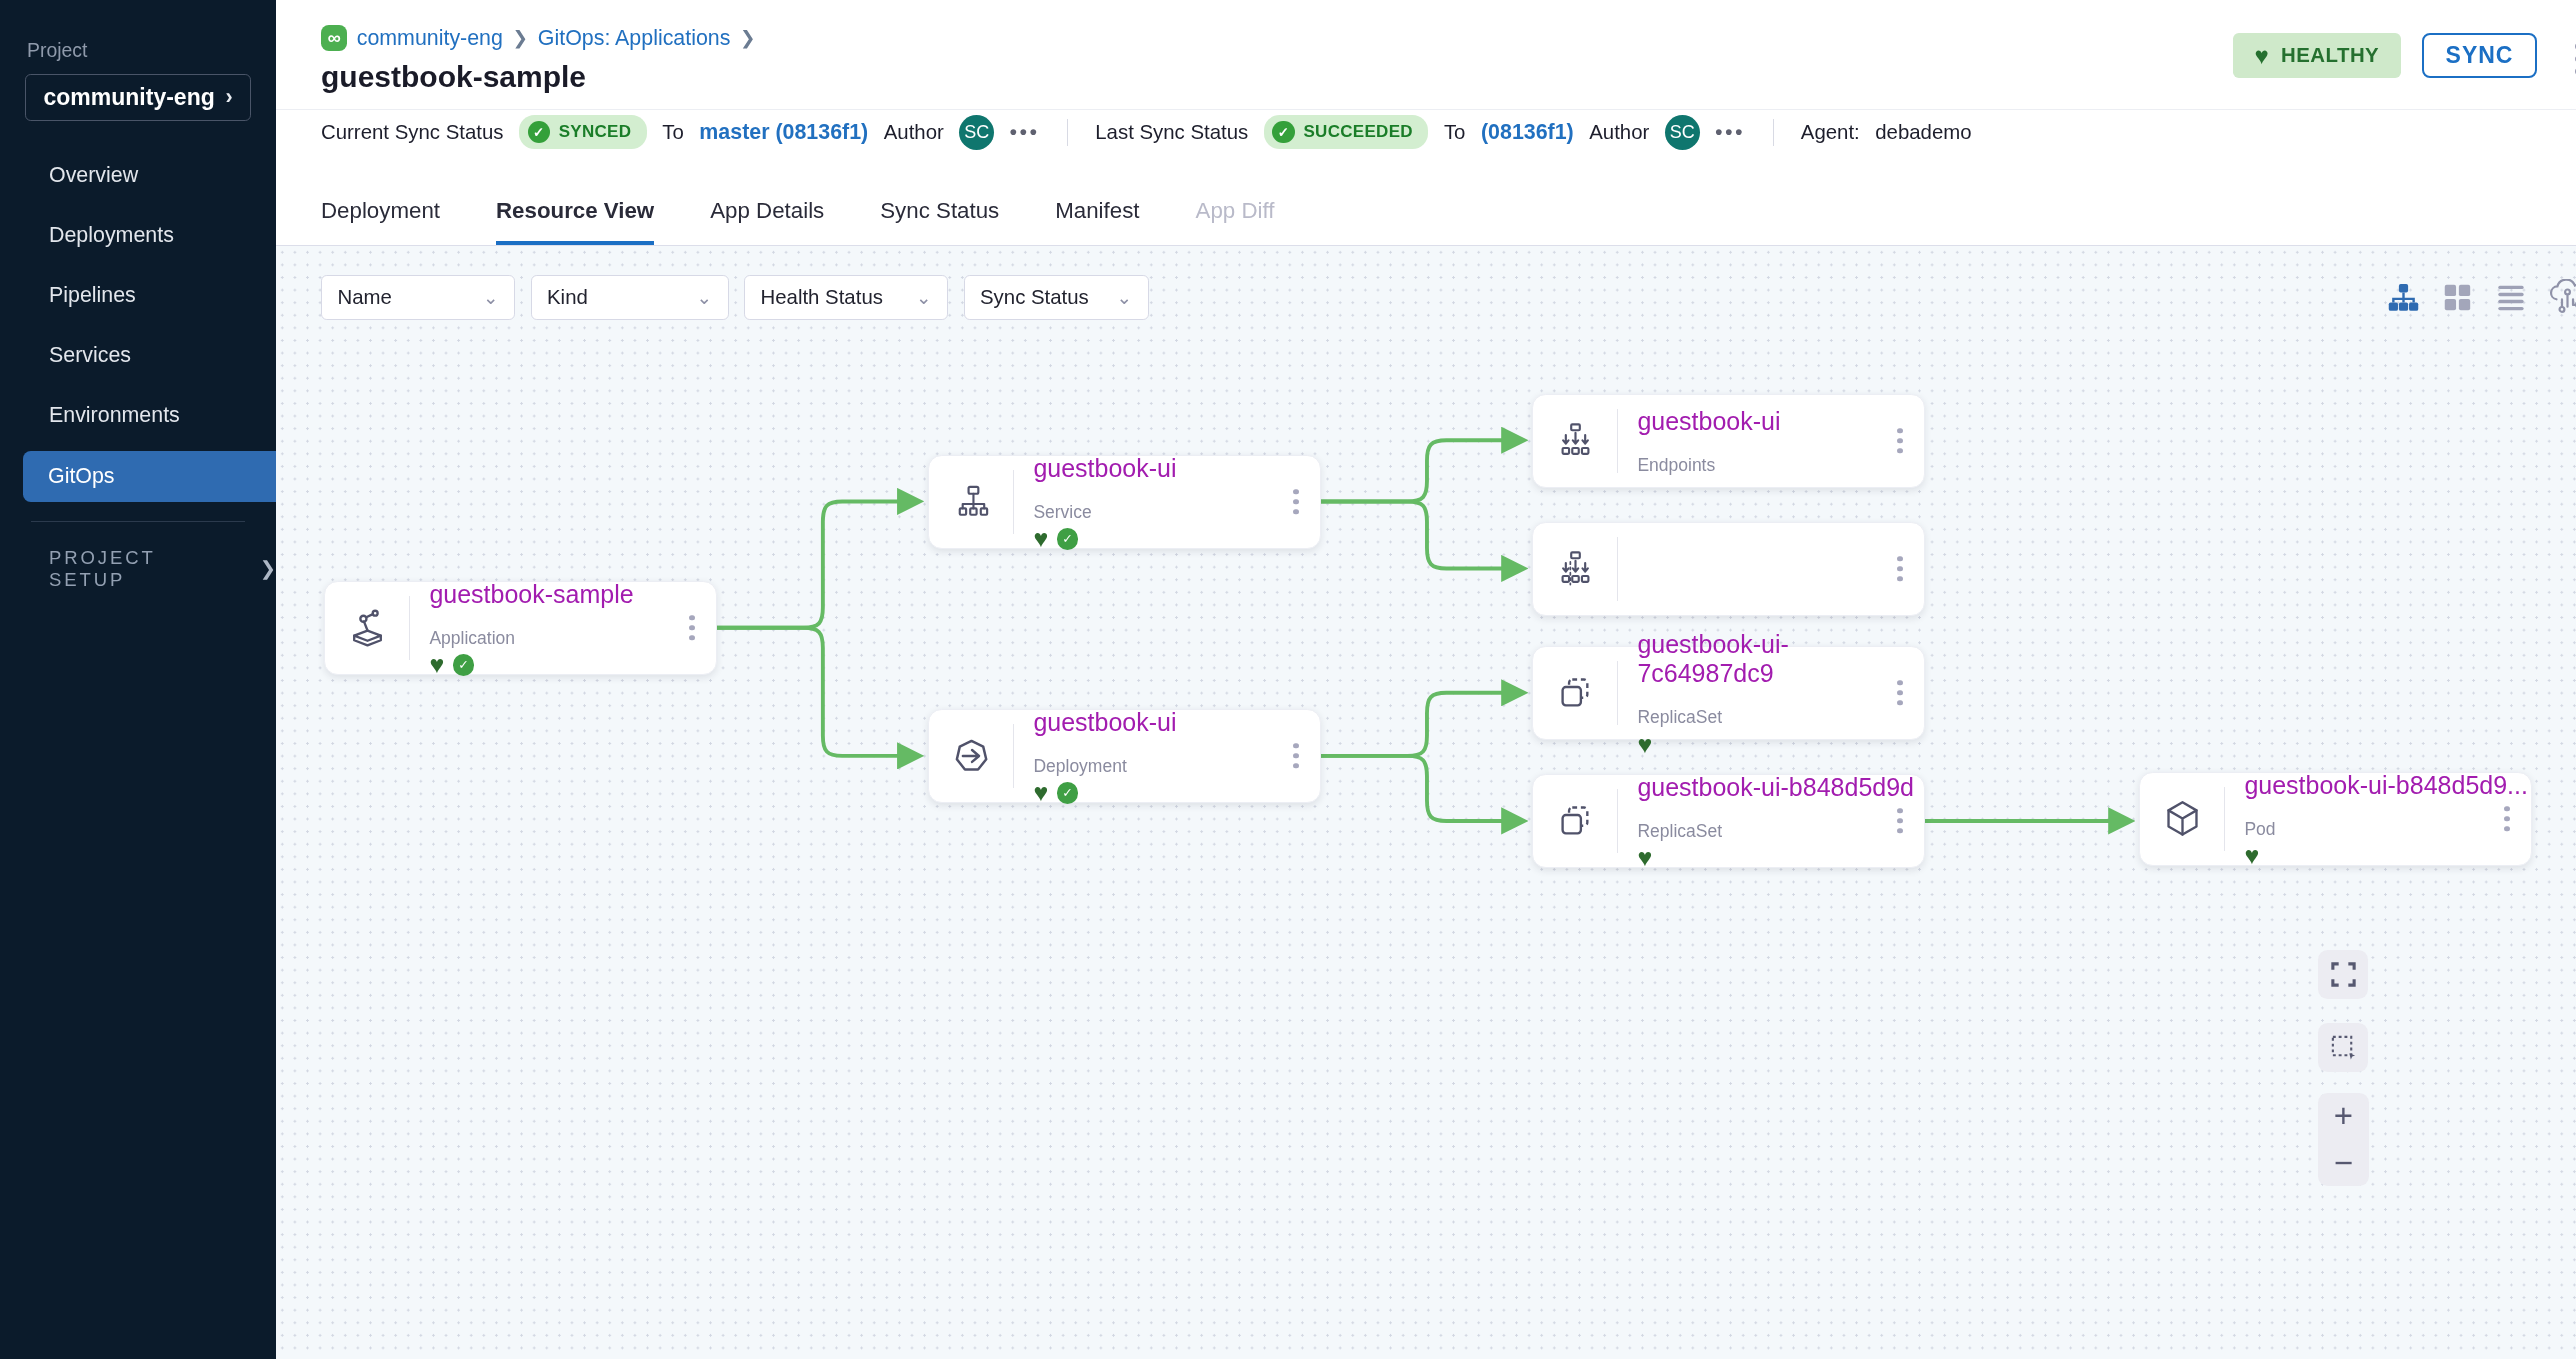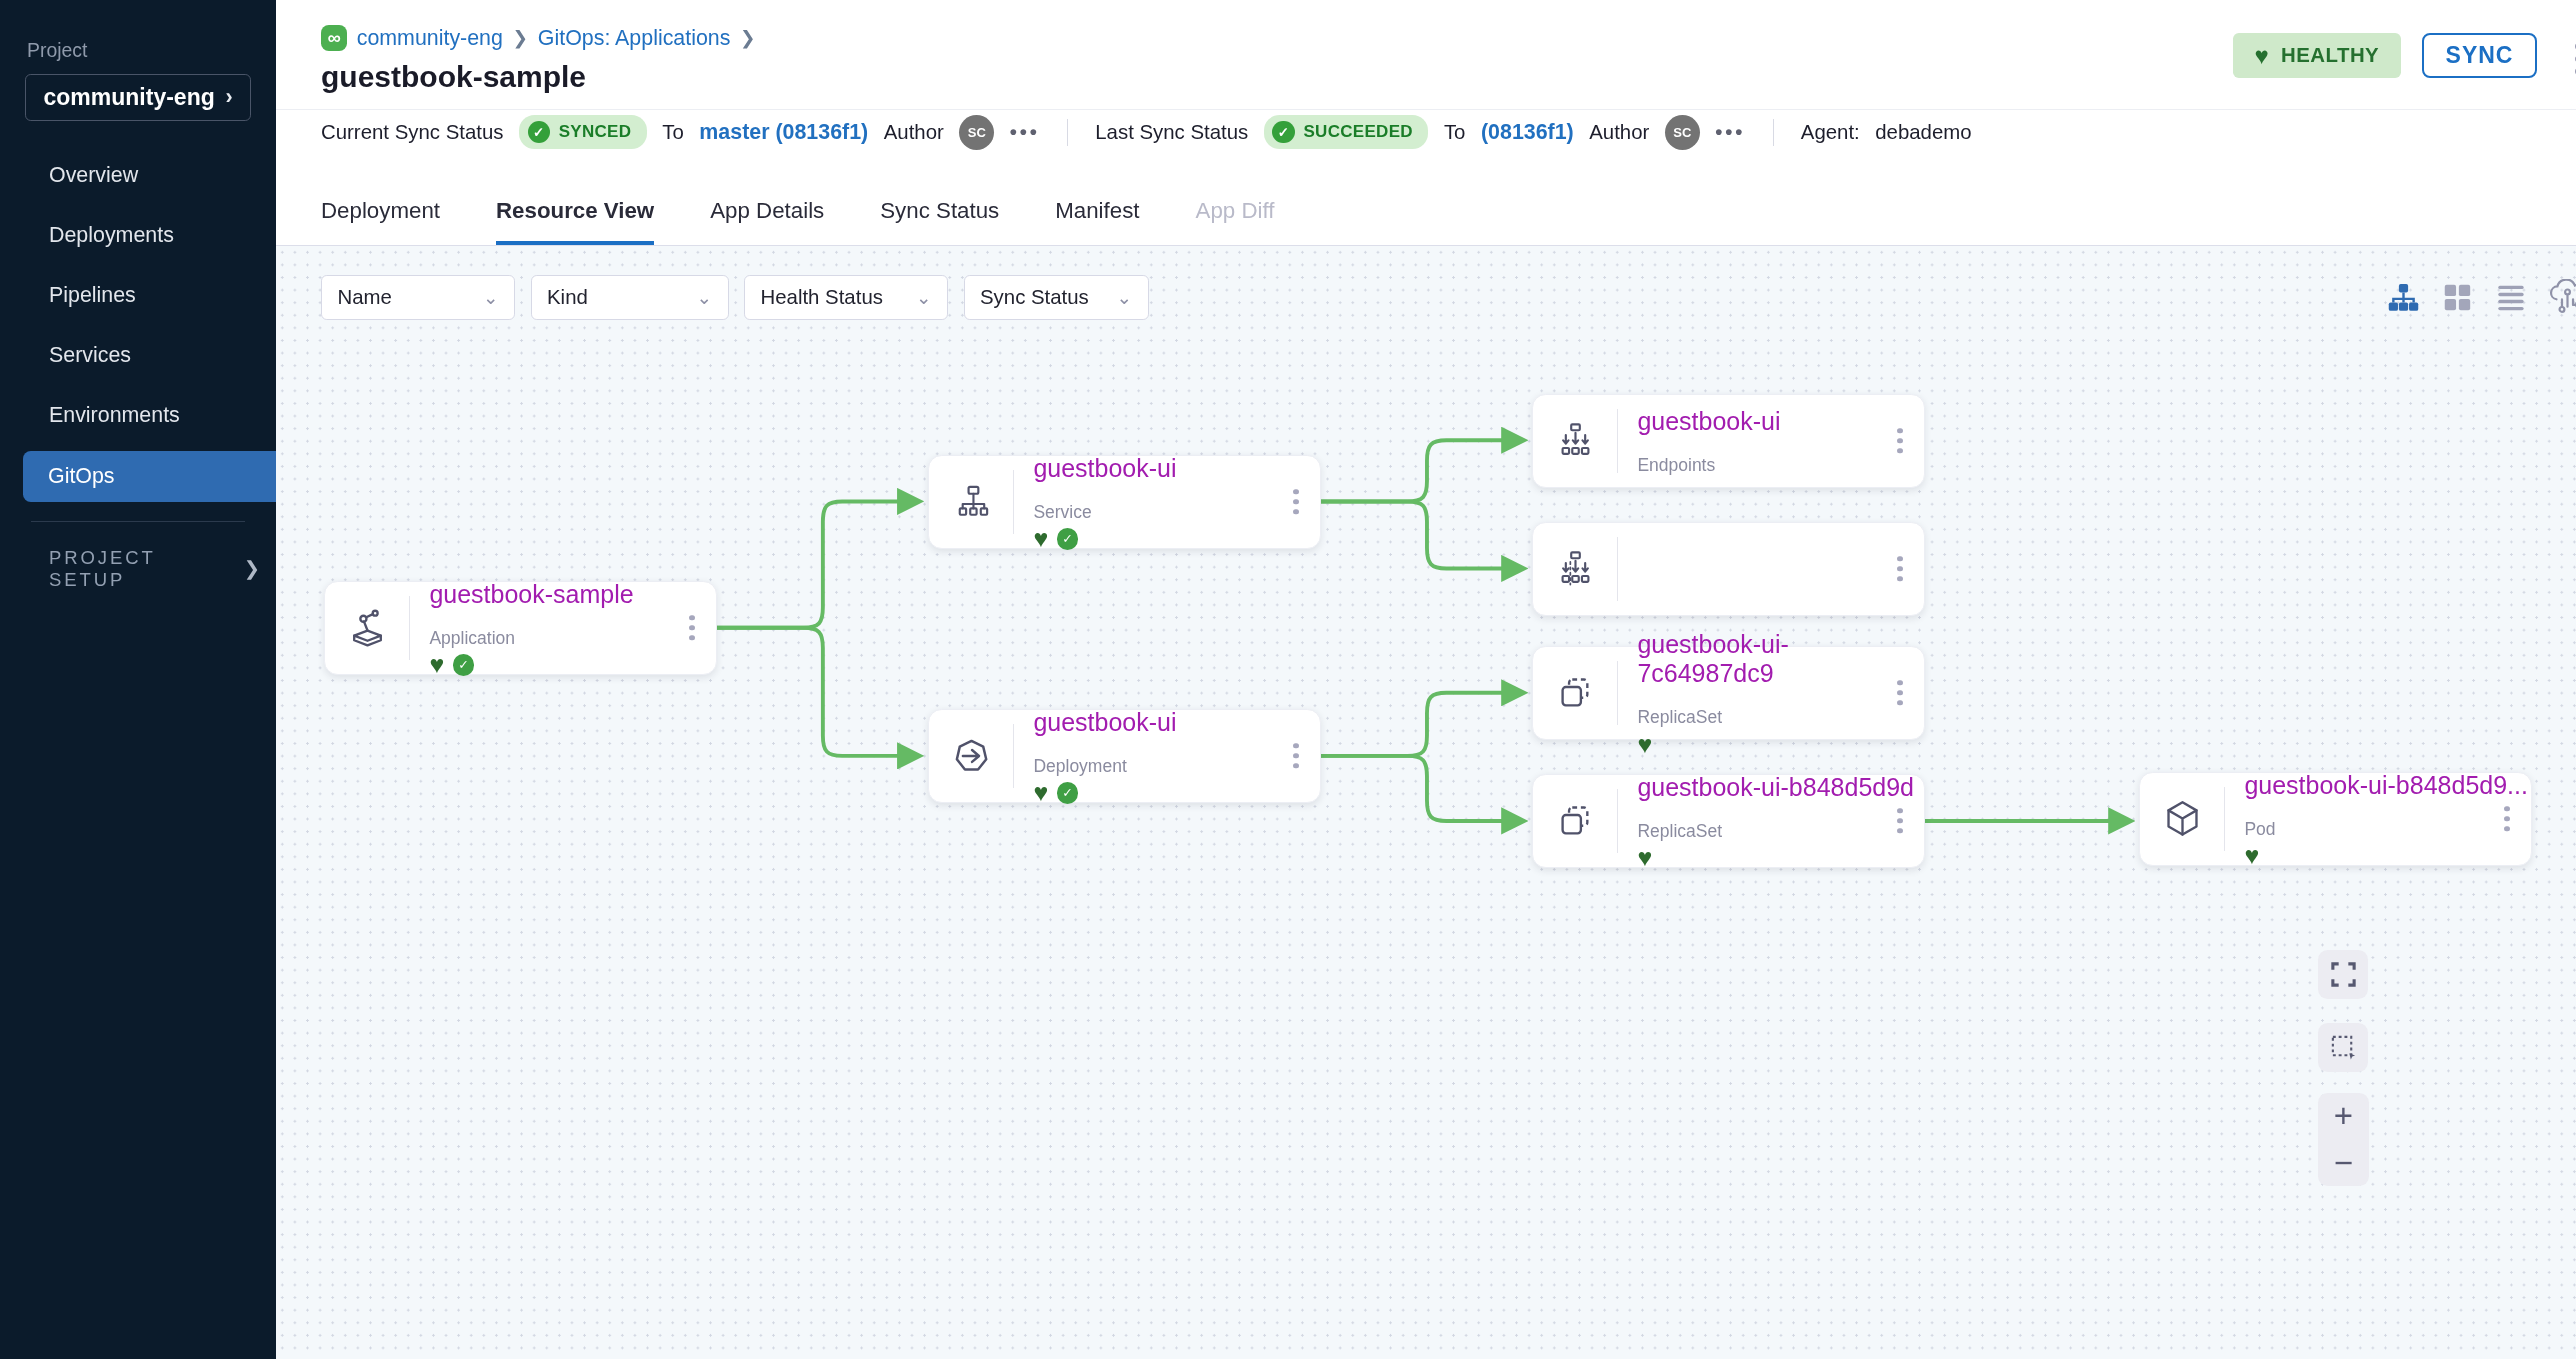--- a/index.html
+++ b/index.html
@@ -11,21 +11,21 @@
   .project-label { margin:39px 0 0 27px; color:#8f9aab; font-size:19.4px; }
   .project-select { margin:11.7px 25px 0; height:47px; border:1px solid #4a5568; border-radius:5.8px;
     display:flex; align-items:center; justify-content:space-between; padding:0 17.5px; color:#fff;
     font-size:23px; font-weight:600; cursor:pointer; }
   .project-select .chev { font-size:21.4px; font-weight:700; color:#e8ebf0; }
   .nav { margin-top:25px; }
   .nav-item { height:60px; display:flex; align-items:center; padding-left:49px; font-size:21.4px; color:#e2e6ec; cursor:pointer; }
   .nav-item.active { height:51px; margin:4.9px 0 4.9px 23px; padding-left:25px; background:#2f6bb1;
     border-radius:7.8px 0 0 7.8px; color:#fff; }
   .nav-divider { margin:19.4px 31px 0; border-top:1px solid #2b3a4d; }
-  .project-setup { margin:25px 16px 0 49px; color:#93a0b2; font-size:18.5px; letter-spacing:2.9px;
+  .project-setup { margin:25px 0 0 49px; color:#93a0b2; font-size:18.5px; letter-spacing:2.9px;
     display:flex; align-items:center; gap:27px; cursor:pointer; }
   .project-setup .chev-down { font-size:19.4px; letter-spacing:0; color:#aeb8c6; }
   .sidebar-brand { position:absolute; left:4.9px; right:4.9px; bottom:4.9px; height:270px; background:#17302e;
     border-radius:9.7px; overflow:hidden; }
   .sidebar-brand svg { position:absolute; right:-58px; top:-39px; }
   .brand-text { position:absolute; left:29px; bottom:23px; }
   .brand-line1 { font-size:18.5px; color:#e8ebee; letter-spacing:1px; }
   .brand-line2 { font-size:30px; font-weight:700; color:#fff; margin-top:1.9px; }
 
   
@@ -48,22 +48,22 @@
   .header-kebab { position:absolute; top:43px; right:-5.8px; display:flex; flex-direction:column; gap:5.8px; cursor:pointer; }
   .header-kebab i { width:6.8px; height:6.8px; border-radius:50%; background:#9a9cb2; }
 
   .status-bar { height:45px; border-top:1px solid #eceef3; display:flex; align-items:center;
     padding-left:45px; gap:15.5px; font-size:20.4px; color:#1d1e2c; white-space:nowrap; }
   .badge-pill { display:flex; align-items:center; gap:8.7px; background:#d3eed0; border-radius:15.5px;
     padding:5.8px 15.5px 5.8px 8.7px; color:#1a7d28; font-weight:700; font-size:17px; letter-spacing:0.3px; }
   .badge-check { width:22.3px; height:22.3px; border-radius:50%; background:#34a03a; color:#fff; font-size:13.6px;
     display:flex; align-items:center; justify-content:center; }
   .revision { color:#2170c0; font-weight:700; font-size:21.4px; cursor:pointer; }
-  .avatar { width:35px; height:35px; border-radius:50%; background:#737373; color:#fff; font-size:13px;
-    font-weight:700; display:flex; align-items:center; justify-content:center; }
+  .avatar { width:35px; height:35px; border-radius:50%; background:#0f766e; color:#fff; font-size:18px;
+    font-weight:400; display:flex; align-items:center; justify-content:center; }
   .dots3 { color:#5f6170; font-size:20.4px; letter-spacing:2.9px; font-weight:700; cursor:pointer; }
   .vdivider { width:1px; height:27px; background:#d8dae4; margin:0 11.7px; }
 
   .tabs { height:92px; display:flex; gap:56px; padding-left:45px; border-bottom:1px solid #dcdeea; align-items:flex-end; }
   .tab { font-size:22.3px; color:#2a2b39; padding-bottom:17.5px; border-bottom:4.9px solid transparent; cursor:pointer; }
   .tab.active { font-weight:700; border-color:#1b6fc4; }
   .tab.disabled { color:#b9bac9; cursor:default; }
 
   
   .canvas { position:relative; flex:1; background-color:#f4f8fb;

